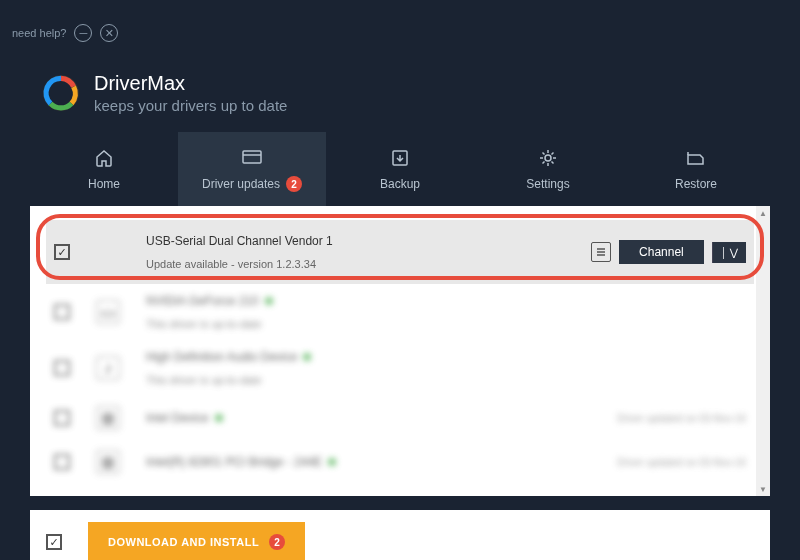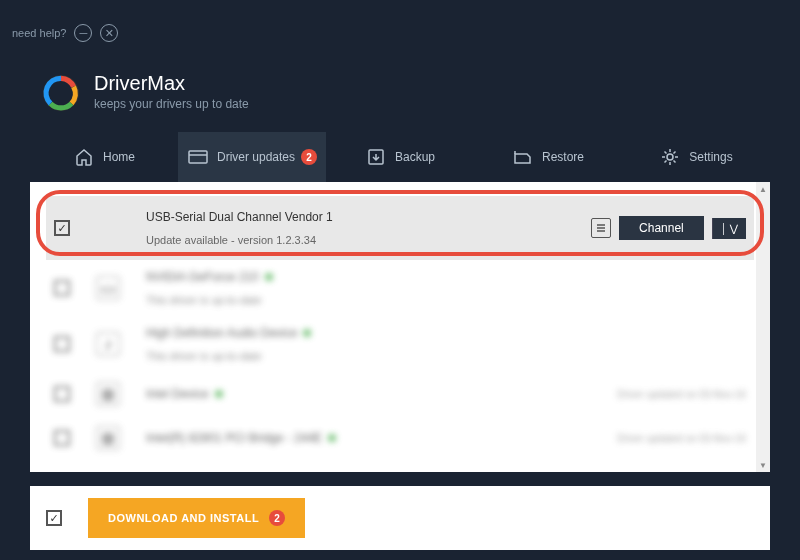--- a/index.html
+++ b/index.html
@@ -4,23 +4,23 @@
 <style>
 *{margin:0;padding:0;box-sizing:border-box;font-family:Arial,sans-serif}
 body{background:#1a2332;width:800px;height:560px;overflow:hidden;position:relative}
 .titlebar{display:flex;align-items:center;padding:24px 12px;gap:8px}
 .help-link{color:#8a9aaa;font-size:11px;cursor:pointer}
 .win-btn{width:18px;height:18px;border:1px solid #8a9aaa;border-radius:50%;display:flex;align-items:center;justify-content:center;color:#8a9aaa;font-size:11px;cursor:pointer}
 .header{display:flex;align-items:flex-start;padding:6px 40px 18px;gap:12px}
 .logo{width:42px;height:42px;position:relative}
 .logo svg{width:100%;height:100%}
 .brand{color:#fff;font-size:20px;font-weight:400}
-.tagline{color:#8a9aaa;font-size:12px;margin-top:2px}
+.tagline{color:#8a9aaa;font-size:15px;margin-top:2px}
 .tabs{display:flex;padding:0 30px}
-.tab{flex:1;display:flex;flex-direction:row;align-items:center;justify-content:center;padding:14px 8px;color:#b8c4d0;font-size:12px;gap:8px;cursor:pointer;position:relative}
+.tab{flex:1;display:flex;flex-direction:column;align-items:center;justify-content:center;padding:14px 8px;color:#b8c4d0;font-size:12px;gap:8px;cursor:pointer;position:relative}
 .tab.active{background:#2a3645}
 .tab-icon{width:22px;height:22px;display:flex;align-items:center;justify-content:center}
 .tab-label{display:flex;align-items:center;gap:6px}
 .badge{background:#e74c3c;color:#fff;border-radius:50%;width:16px;height:16px;display:flex;align-items:center;justify-content:center;font-size:10px;font-weight:bold}
 .content{background:#fff;margin:0 30px;height:290px;position:relative}
 .highlight-box{position:absolute;top:8px;left:6px;right:6px;height:66px;border:4px solid #e74c3c;border-radius:24px;z-index:5;pointer-events:none}
 .list{padding:14px 16px;height:100%;overflow:hidden;position:relative}
 .item{display:flex;align-items:center;padding:10px 8px;gap:26px}
 .item.first{background:#e8e8e8;padding:14px 8px}
 .chk{width:16px;height:16px;border:2px solid #555;display:flex;align-items:center;justify-content:center;flex-shrink:0;cursor:pointer}
@@ -94,35 +94,35 @@
     <div class="tab-icon">
         <svg width="20" height="20" viewBox="0 0 20 20" fill="none" stroke="#b8c4d0" stroke-width="1.5">
           <rect x="3" y="3" width="14" height="14" rx="1"></rect>
           <path d="M10 7v6m-3-3l3 3 3-3"></path>
         </svg>
       </div>
     <span>Backup</span>
   </div>
   <div class="tab">
     <div class="tab-icon">
+        <svg width="20" height="20" viewBox="0 0 20 20" fill="none" stroke="#b8c4d0" stroke-width="1.5">
+          <circle cx="10" cy="10" r="3"></circle>
+          <path d="M10 2v3m0 10v3m8-8h-3M5 10H2m13.5-5.5l-2 2m-7 7l-2 2m11 0l-2-2m-7-7l-2-2"></path>
+        </svg>
+      </div>
+    <span>Settings</span>
+  </div>
+  <div class="tab">
+    <div class="tab-icon">
         <svg width="22" height="18" viewBox="0 0 22 18" fill="none" stroke="#b8c4d0" stroke-width="1.5">
           <path d="M3 6h12l3 3v6H3z"></path>
           <path d="M3 6V3"></path>
         </svg>
       </div>
     <span>Restore</span>
-  </div>
-  <div class="tab">
-    <div class="tab-icon">
-        <svg width="20" height="20" viewBox="0 0 20 20" fill="none" stroke="#b8c4d0" stroke-width="1.5">
-          <circle cx="10" cy="10" r="3"></circle>
-          <path d="M10 2v3m0 10v3m8-8h-3M5 10H2m13.5-5.5l-2 2m-7 7l-2 2m11 0l-2-2m-7-7l-2-2"></path>
-        </svg>
-      </div>
-    <span>Settings</span>
   </div>
 </div>
 
 <div class="content">
   <div class="highlight-box"></div>
   <div class="list">
     <div class="item first">
       <div class="chk checked"></div>
       <div style="width:24px"></div>
       <div class="item-text">

